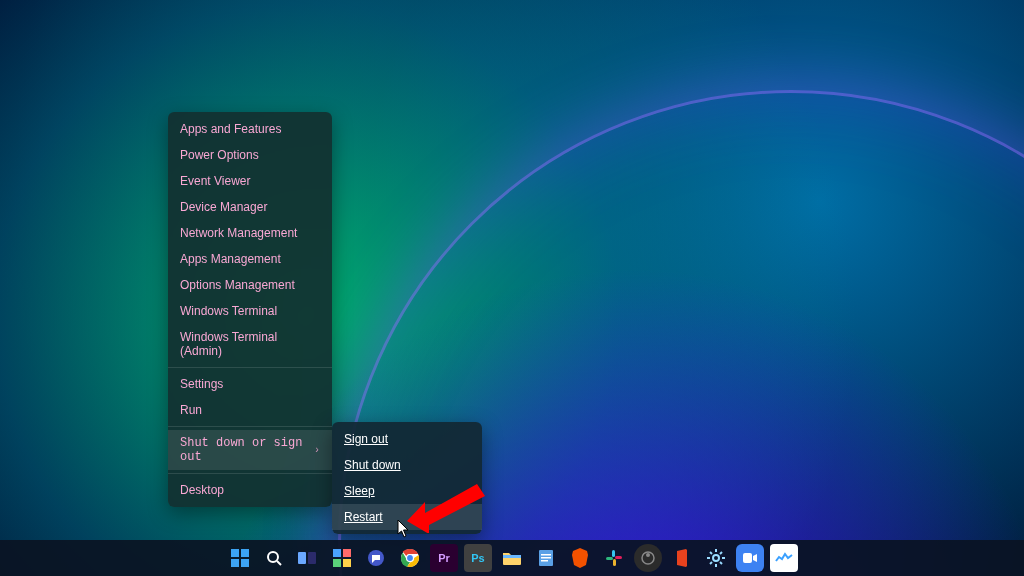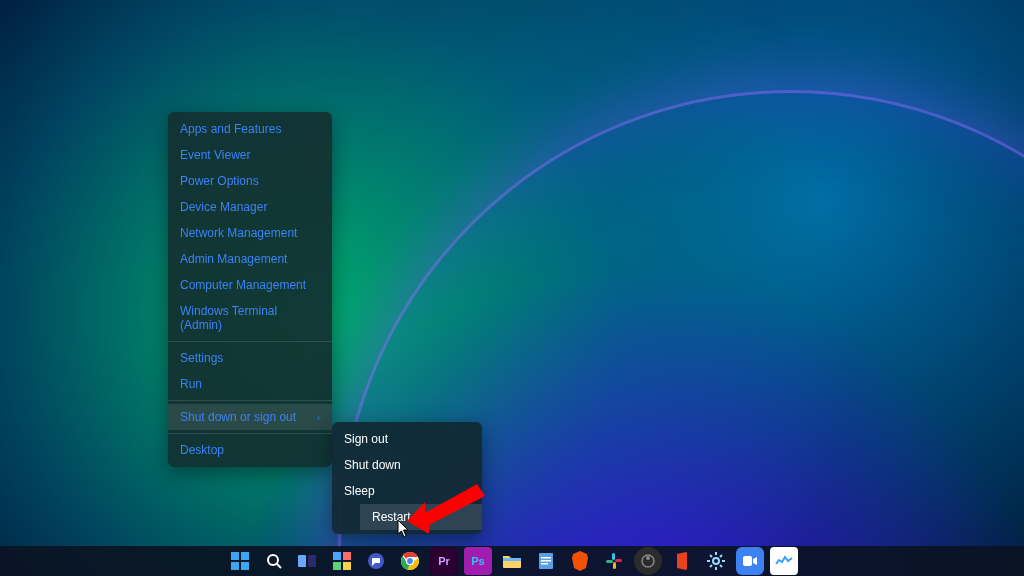--- a/index.html
+++ b/index.html
@@ -34,63 +34,64 @@
   
   .context-menu {
     position: absolute;
     left: 168px;
     top: 112px;
     width: 164px;
     background: rgba(18,48,48,0.92);
     backdrop-filter: blur(2px);
     border-radius: 6px;
     padding: 4px 0;
-    color: #3b82f6;
+    color: #f9a8d4;
     font-size: 12px;
     box-shadow: 0 6px 20px rgba(0,0,0,0.4);
   }
   .context-menu .item {
     padding: 6px 12px;
     display: flex;
     align-items: center;
     justify-content: space-between;
     cursor: default;
   }
   .context-menu .sep {
     height: 1px;
     margin: 3px 0;
     background: rgba(255,255,255,0.12);
   }
   .context-menu .item.hover {
     background: rgba(255,255,255,0.10);
+    font-family: Liberation Mono, monospace;
   }
   .chevron {
     font-size: 10px;
     opacity: 0.8;
   }
 
   .submenu {
     position: absolute;
     left: 332px;
     top: 422px;
     width: 150px;
     background: rgba(18,40,52,0.94);
     border-radius: 6px;
     padding: 4px 0;
     color: #fff;
     font-size: 12px;
     box-shadow: 0 6px 20px rgba(0,0,0,0.4);
+    text-decoration: underline;
   }
   .submenu .item {
     padding: 6px 12px;
     cursor: default;
   }
   .submenu .item.hover {
     background: rgba(255,255,255,0.12);
-    margin-left: 28px;
   }
 
   
   .annotation-arrow {
     position: absolute;
     left: 405px;
     top: 478px;
     pointer-events: none;
   }
 
@@ -101,21 +102,21 @@
     top: 520px;
     width: 14px;
     height: 18px;
     pointer-events: none;
   }
 
   
   .taskbar {
     position: absolute;
     left: 0; right: 0; bottom: 0;
-    height: 30px;
+    height: 36px;
     background: rgba(10,20,35,0.92);
     display: flex;
     align-items: center;
     justify-content: center;
     gap: 6px;
   }
   .tb-item {
     width: 28px;
     height: 28px;
     border-radius: 4px;
@@ -131,36 +132,39 @@
 </head>
 <body>
 
 <div class="wallpaper"></div>
 
 <div class="context-menu">
   <div class="item">
       <span>Apps and Features</span>
     </div>
   <div class="item">
+      <span>Power Options</span>
+    </div>
+  <div class="item">
       <span>Event Viewer</span>
     </div>
   <div class="item">
-      <span>Power Options</span>
-    </div>
-  <div class="item">
       <span>Device Manager</span>
     </div>
   <div class="item">
       <span>Network Management</span>
     </div>
   <div class="item">
-      <span>Admin Management</span>
-    </div>
-  <div class="item">
-      <span>Computer Management</span>
+      <span>Apps Management</span>
+    </div>
+  <div class="item">
+      <span>Options Management</span>
+    </div>
+  <div class="item">
+      <span>Windows Terminal</span>
     </div>
   <div class="item">
       <span>Windows Terminal (Admin)</span>
     </div>
   <div class="sep"></div>
   <div class="item">
       <span>Settings</span>
     </div>
   <div class="item">
       <span>Run</span>
@@ -232,21 +236,21 @@
       <circle cx="10" cy="10" r="9" fill="#fff"></circle>
       <path d="M10 1a9 9 0 0 1 8.1 5H10a4 4 0 0 0-3.6 2.2L2.7 3.6A9 9 0 0 1 10 1z" fill="#e34133"></path>
       <path d="M1 10a9 9 0 0 1 1.7-5.3l4 6.9A4 4 0 0 0 10 14l-2.9 5A9 9 0 0 1 1 10z" fill="#33a852"></path>
       <path d="M19 10a9 9 0 0 1-11.9 8.5L10.7 14A4 4 0 0 0 14 10l4.7-3.1c.2 1 .3 2 .3 3.1z" fill="#fabb05"></path>
       <circle cx="10" cy="10" r="3.5" fill="#4285f4" stroke="#fff" stroke-width="1.2"></circle>
     </svg>
   </div>
   <div class="tb-item" style="background:#2a0030">
     <span style="color:#d49cff;font-size:11px">Pr</span>
   </div>
-  <div class="tb-item" style="background:#a21caf">
+  <div class="tb-item" style="background:#404040">
     <span style="color:#31c5f4;font-size:11px">Ps</span>
   </div>
   <div class="tb-item">
     <svg width="20" height="16" viewBox="0 0 20 16">
       <path d="M1 3h6l2 2h10v9a1 1 0 0 1-1 1H2a1 1 0 0 1-1-1z" fill="#ffd36b"></path>
       <rect x="1" y="5" width="18" height="3" fill="#6bb8ff"></rect>
     </svg>
   </div>
   <div class="tb-item">
     <svg width="16" height="18" viewBox="0 0 16 18">

